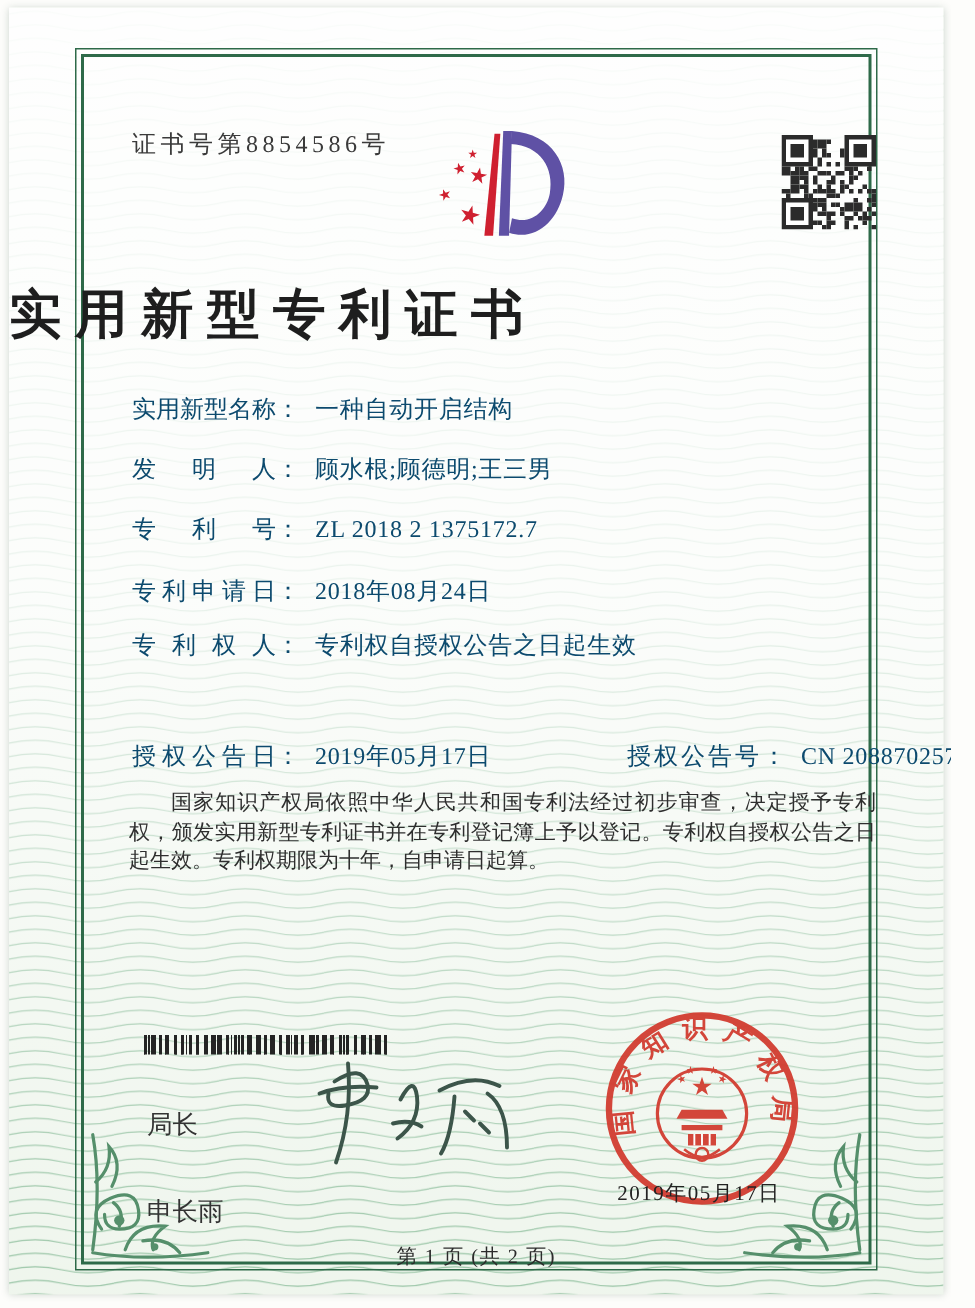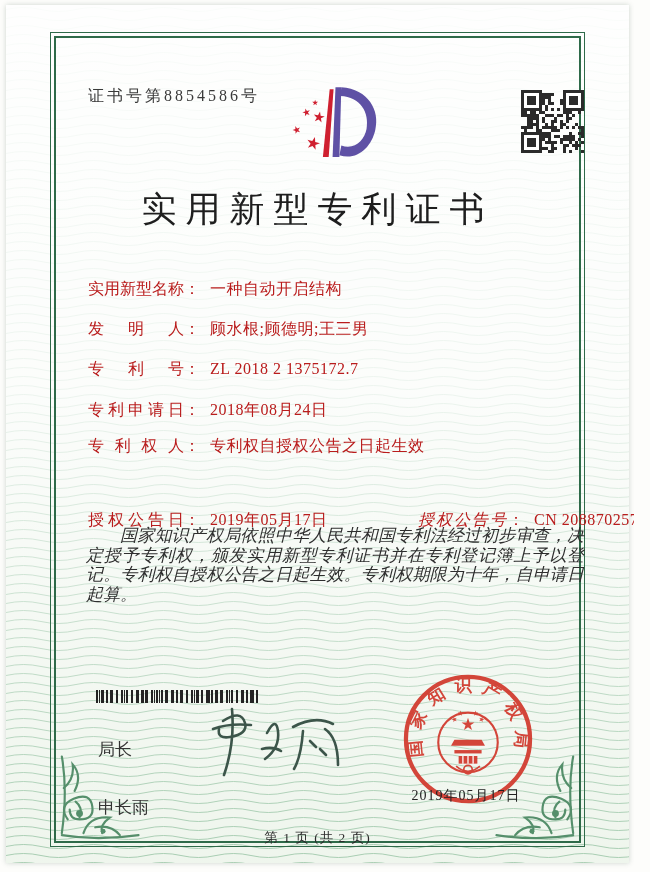--- a/index.html
+++ b/index.html
@@ -20,32 +20,32 @@
   .flourish { position:absolute; width:118px; height:118px; }
   .flourish.bl { left:46px; bottom:18px; }
   .flourish.br { right:46px; bottom:18px; transform:scaleX(-1); }
 
   .abs { position:absolute; }
   .cert-no { left:82px; top:81px; font-size:16px; letter-spacing:3px; color:#3a3a3a; }
 
   .logo { left:281px; top:78px; width:97px; height:90px; }
   .qr { left:515px; top:85px; width:63px; height:63px; }
 
-  .title { left:0; right:0; top:181px; text-align:center; font-size:35px; font-weight:normal;
+  .title { left:0; right:0; top:181px; font-size:35px; font-weight:bold;
     letter-spacing:9px; color:#1e1e1e; }
 
-  .field-row { left:82px; font-size:16px; color:#b91c1c; white-space:nowrap;margin-top:16px; }
+  .field-row { left:82px; font-size:16px; color:#0c4a6e; white-space:nowrap; }
   .flabel { display:inline-block; width:96px; text-align:justify; text-align-last:justify; vertical-align:bottom; }
   .colon { margin-right:10px; }
   .fvalue { letter-spacing:.5px; }
   .pair2 { position:absolute; left:330px; top:0; }
-  .pair2 .flabel2 { letter-spacing:2px;font-style:italic; }
-
-  .body-text { left:80px; top:521px; width:498px; font-size:17px; line-height:19.5px;
-    color:#2e2e2e; font-style:italic; text-align:justify; }
+  .pair2 .flabel2 { letter-spacing:2px; }
+
+  .body-text { left:80px; top:521px; width:498px; font-size:14px; line-height:19.5px;
+    color:#2e2e2e; text-align:justify; }
   .body-text p { text-indent:2em; }
 
   .barcode { left:90px; top:685px; width:162px; height:13px;
     background:
       repeating-linear-gradient(90deg,#242424 0 2px,transparent 2px 5px),
       repeating-linear-gradient(90deg,#242424 0 1px,transparent 1px 7px),
       repeating-linear-gradient(90deg,transparent 0 3px,#242424 3px 4px,transparent 4px 11px); }
 
   .signoff-title { left:92px; top:733px; font-size:17px; color:#333; font-family:"Liberation Sans","DejaVu Sans",sans-serif; }
   .signoff-name  { left:92px; top:761px; font-size:17px; color:#333; font-family:"Liberation Sans","DejaVu Sans",sans-serif;margin-top:30px; }

